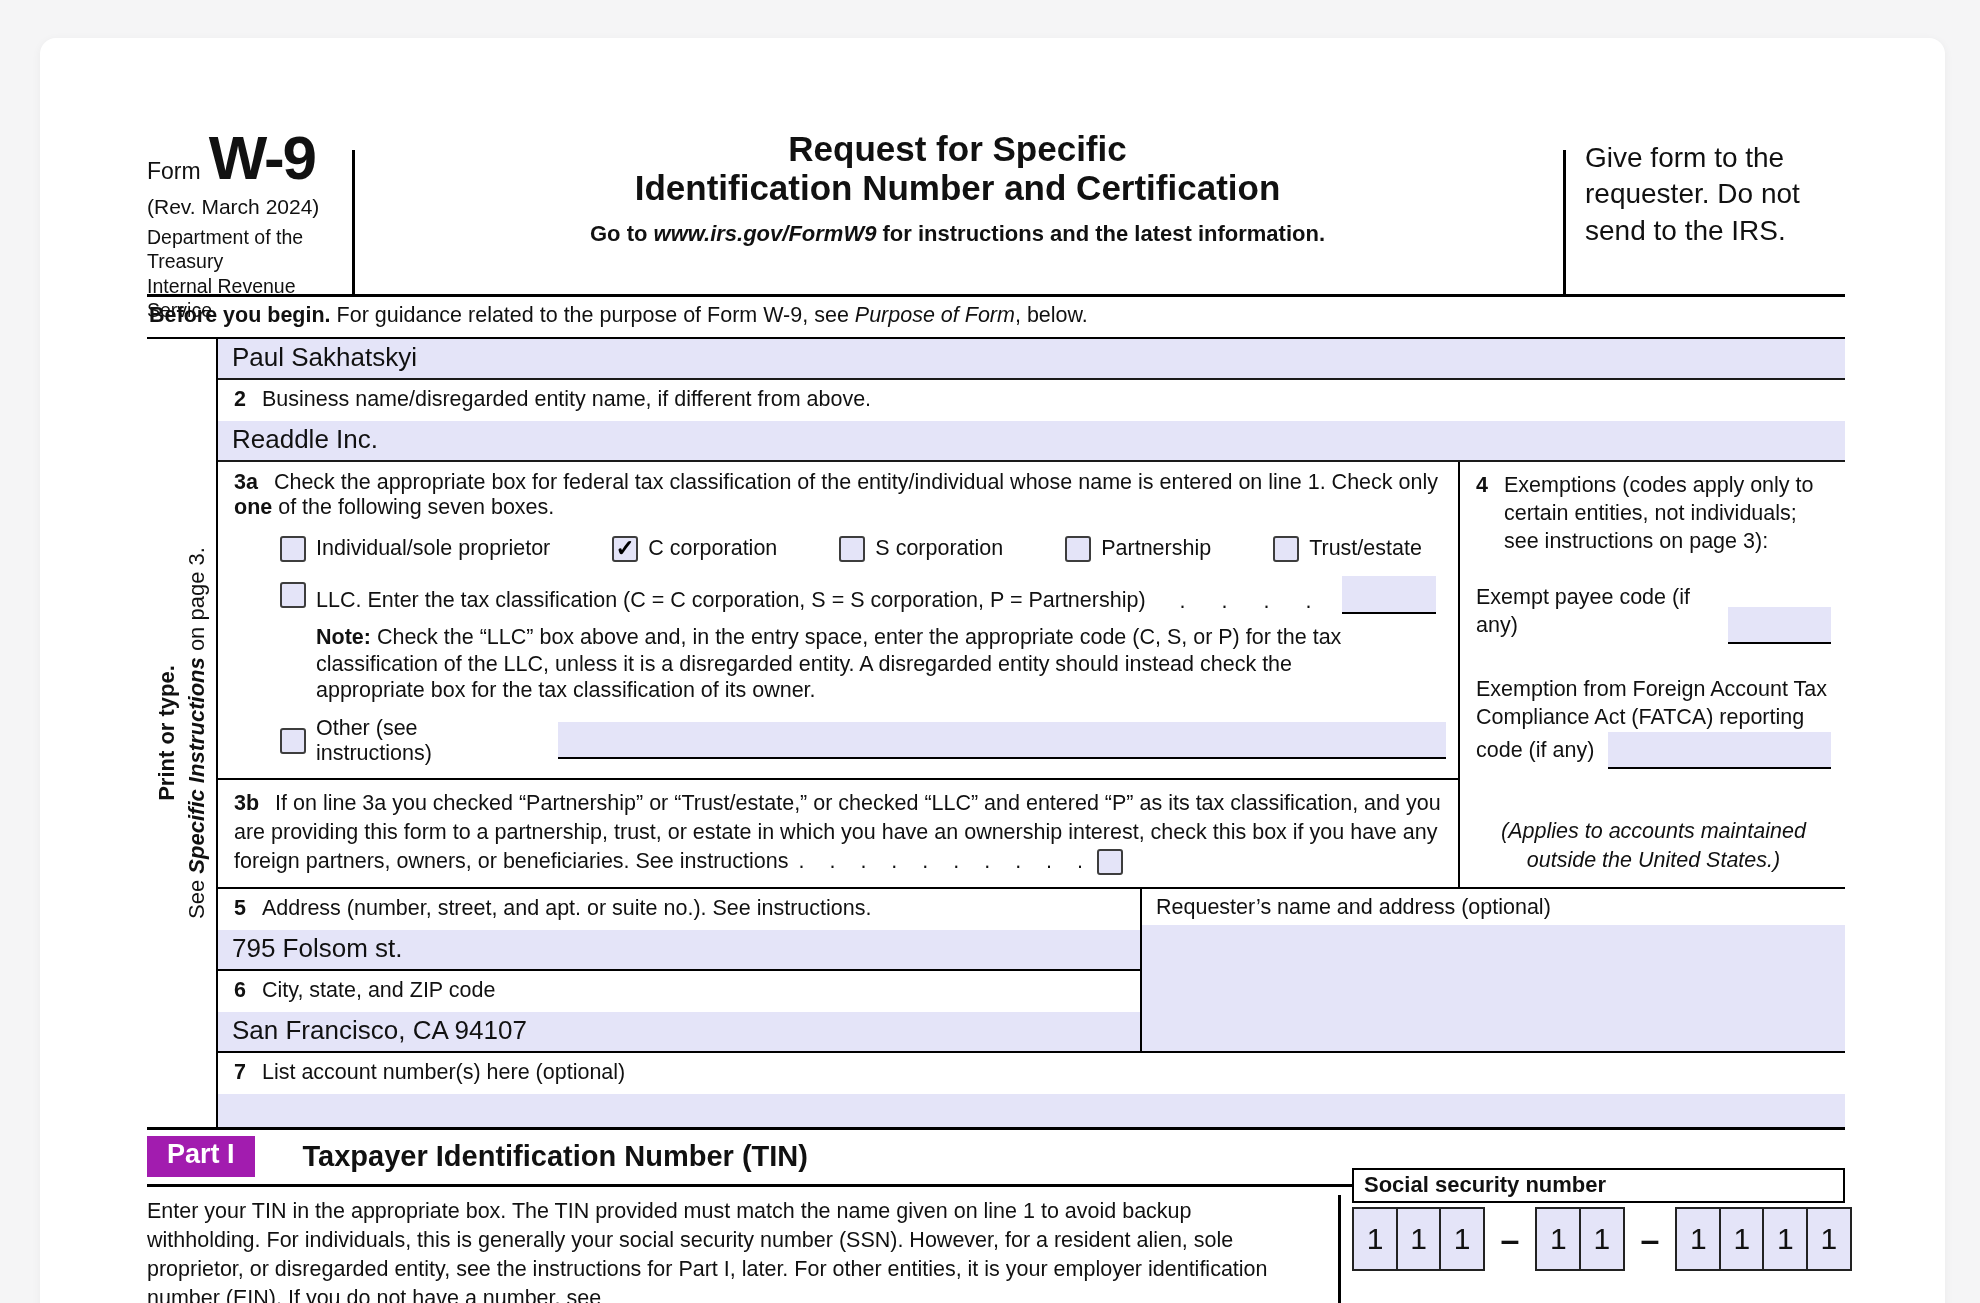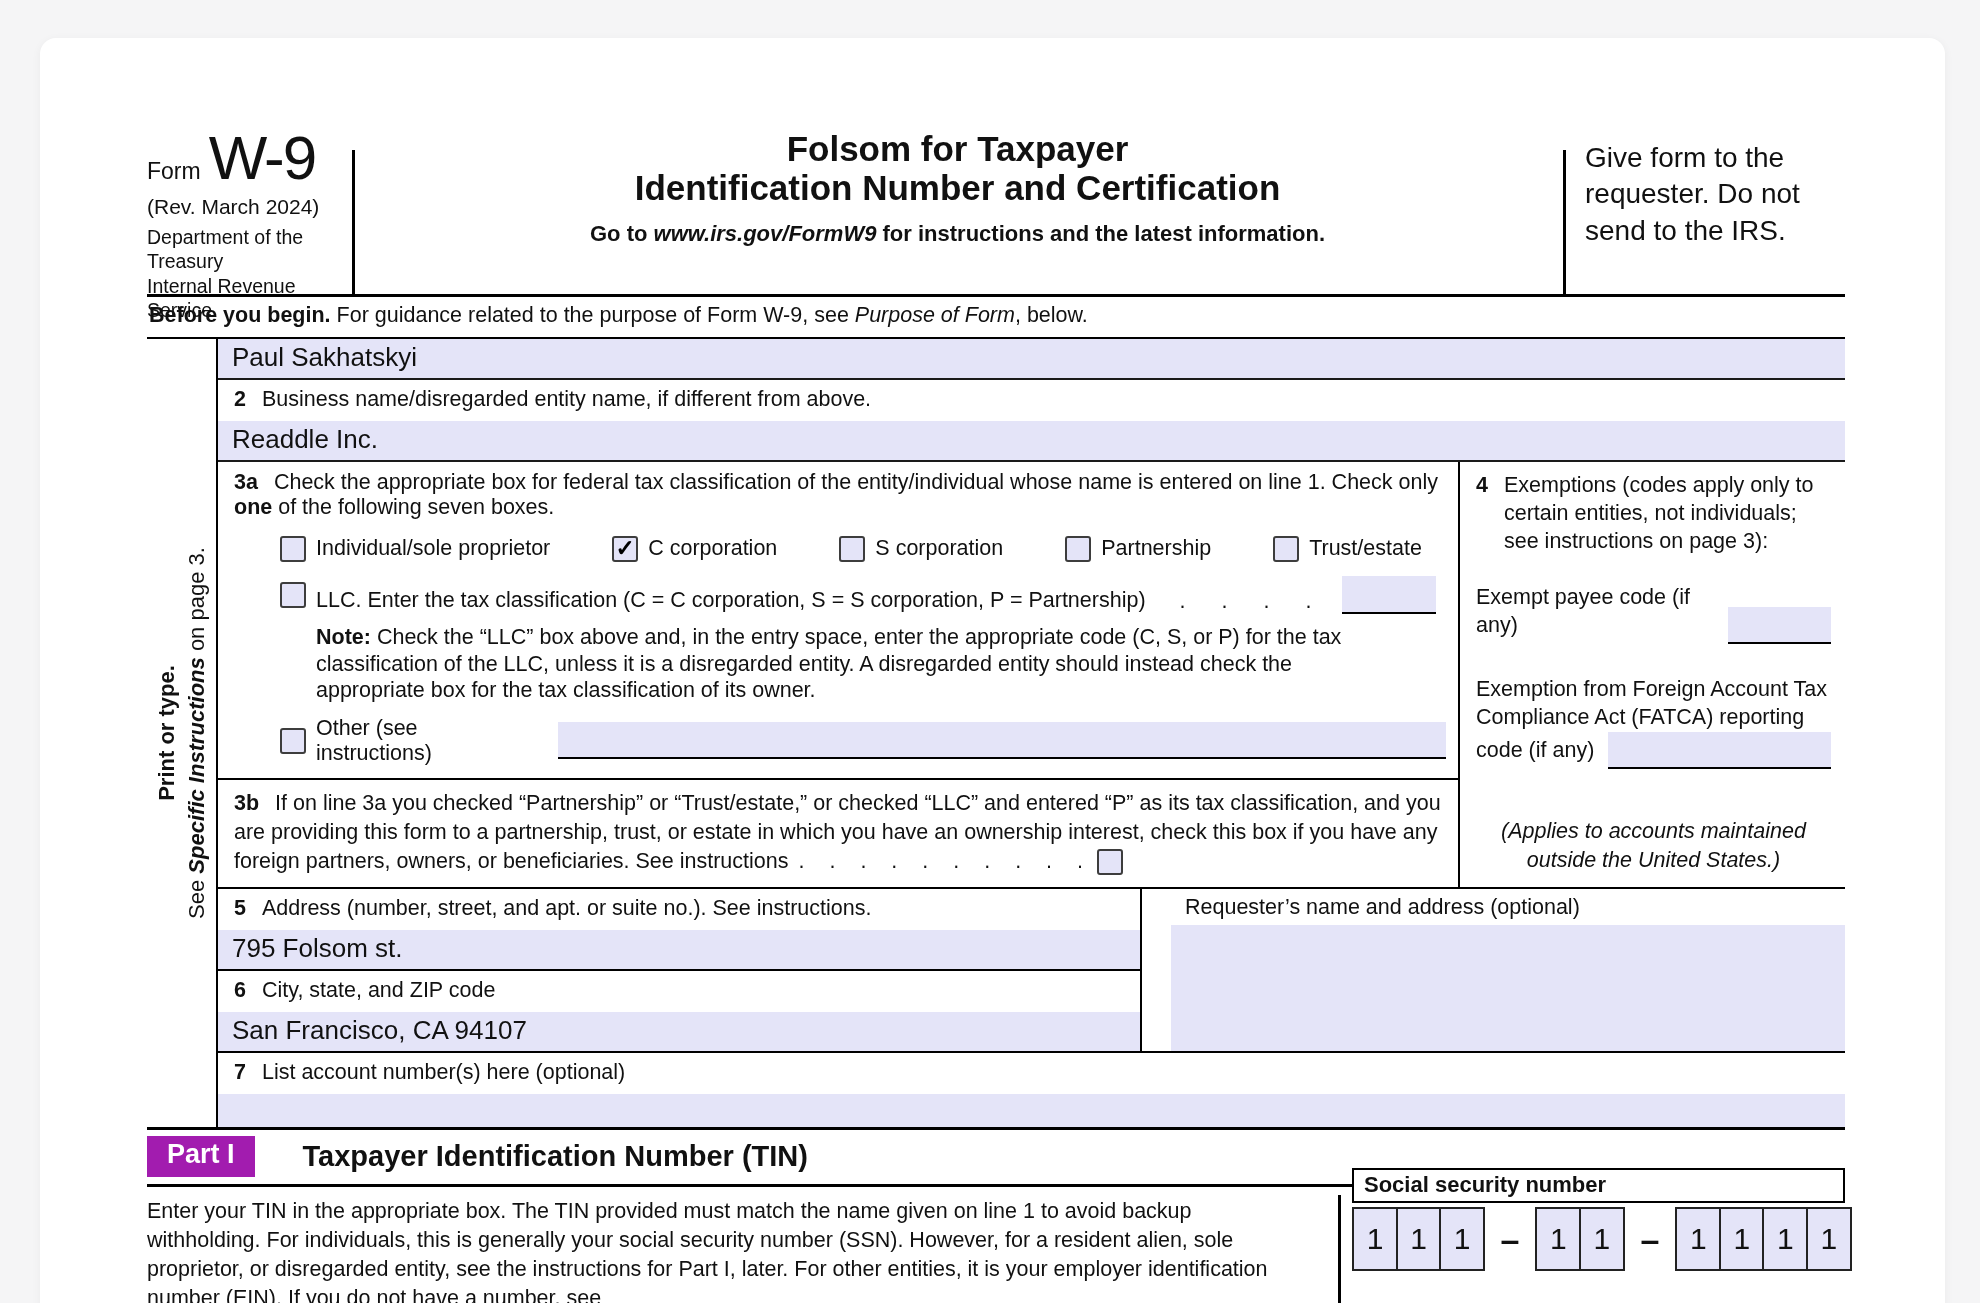--- a/index.html
+++ b/index.html
@@ -20,21 +20,21 @@
   }
   .form { position:absolute; left:107px; top:74px; width:1698px; }
 
   
   .hdr { position:relative; height:185px; }
   .hdr-sep1 { position:absolute; left:205px; top:38px; bottom:0; width:2.5px; background:#000; }
   .hdr-sep2 { position:absolute; left:1416px; top:38px; bottom:0; width:2.5px; background:#000; }
   .hdr-left { position:absolute; left:0; top:10px; width:200px; }
   .fw-row { display:flex; align-items:baseline; }
   .fw-word { font-size:23px; }
-  .fw-num { font-size:62px; font-weight:normal; letter-spacing:-2px; margin-left:8px; }
+  .fw-num { font-size:62px; font-weight:bold; letter-spacing:-2px; margin-left:8px; }
   .fw-rev { font-size:21px; margin-top:2px; }
   .fw-dept { font-size:19.5px; margin-top:6px; line-height:1.25; }
   .hdr-center { position:absolute; left:215px; right:292px; top:18px; text-align:center; }
   .hdr-title { font-size:35px; font-weight:bold; line-height:1.1; }
   .hdr-goto { font-size:22px; font-weight:bold; margin-top:14px; }
   .hdr-goto .lnk { font-style:italic; }
   .hdr-right { position:absolute; left:1438px; width:260px; top:28px;
                font-size:28px; font-weight:normal; line-height:1.3; }
   .hdr-rule { position:absolute; left:0; right:0; bottom:0; height:3px; background:#000; }
 
@@ -89,21 +89,21 @@
   .fatca-row { display:flex; align-items:flex-end; }
   .fatca-row .lab { padding-bottom:4px; }
   .codebox.wide { width:186px; margin-left:14px; flex:1; }
   .fatca-note { margin-top:48px; font-style:italic; text-align:center; line-height:1.35; padding:0 6px; }
 
   
   .block5 { display:flex; border-bottom:2.5px solid #000; }
   .b5-left { width:924px; border-right:2.5px solid #000; display:flex; flex-direction:column; }
   .b5-left .ffield { border-bottom:2.5px solid #000; }
   .b5-left .ffield.last { border-bottom:none; }
-  .b5-right { flex:1; display:flex; flex-direction:column;padding-left:29px; }
+  .b5-right { flex:1; display:flex; flex-direction:column; }
   .req-label { padding:6px 12px 5px 14px; font-size:21.5px; }
   .req-box { flex:1; background:#e4e4f8; }
 
   .f7 { border-bottom:none; min-height:33px; }
 
   
   .part1 { position:relative; padding-top:6px; }
   .p1-head { display:flex; align-items:center; border-bottom:3.5px solid #000; padding-bottom:7px; }
   .p1-badge { background:#a21caf; color:#fff; font-weight:bold; font-size:27px;
               padding:3px 20px 7px; }
@@ -137,21 +137,21 @@
         <span class="fw-num">W-9</span>
       </div>
       <div class="fw-rev">(Rev. March 2024)</div>
       <div class="fw-dept">
         <div>Department of the Treasury</div>
         <div>Internal Revenue Service</div>
       </div>
     </div>
     <div class="hdr-center">
       <div class="hdr-title">
-        <div>Folsom for Taxpayer</div>
+        <div>Request for Specific</div>
         <div>Identification Number and Certification</div>
       </div>
       <div class="hdr-goto"><span>Go to </span><span class="lnk">www.irs.gov/FormW9</span><span> for instructions and the latest information.</span></div>
     </div>
     <div class="hdr-right">Give form to the requester. Do not send to the IRS.</div>
     <div class="hdr-rule"></div>
   </div>
 
   <div class="before"><span class="b">Before you begin.</span><span> For guidance related to the purpose of Form W-9, see </span><span class="i">Purpose of Form</span><span>, below.</span></div>
 

